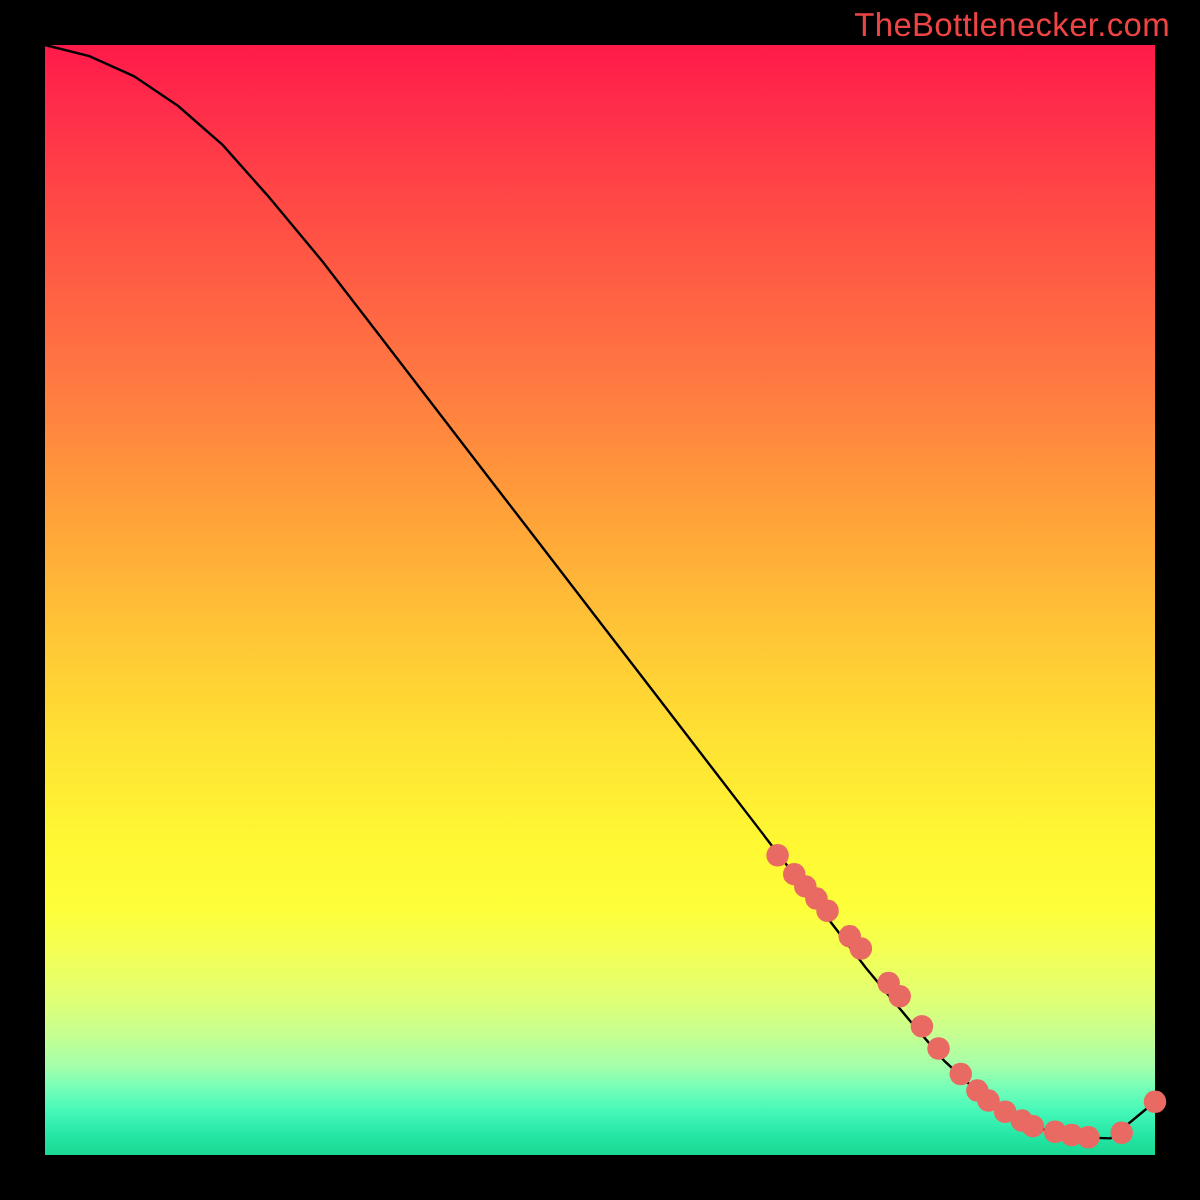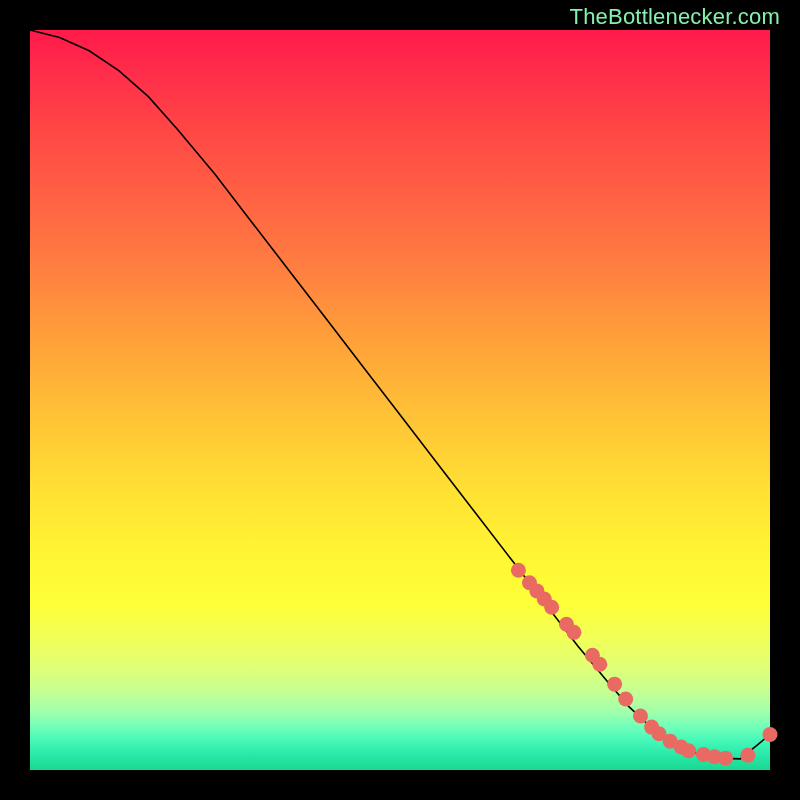--- a/index.html
+++ b/index.html
@@ -8,21 +8,21 @@
     height: 800px;
     background: #000;
     position: relative;
     font-family: Arial, Helvetica, sans-serif;
     overflow: hidden;
   }
   .attribution {
     position: absolute;
     top: 4px;
     right: 20px;
-    color: #86efac;
+    color: #ef4444;
     font-size: 22px;
     font-weight: 500;
     letter-spacing: 0.2px;
   }
   .plot-area {
     position: absolute;
     left: 30px;
     top: 30px;
     width: 740px;
     height: 740px;

